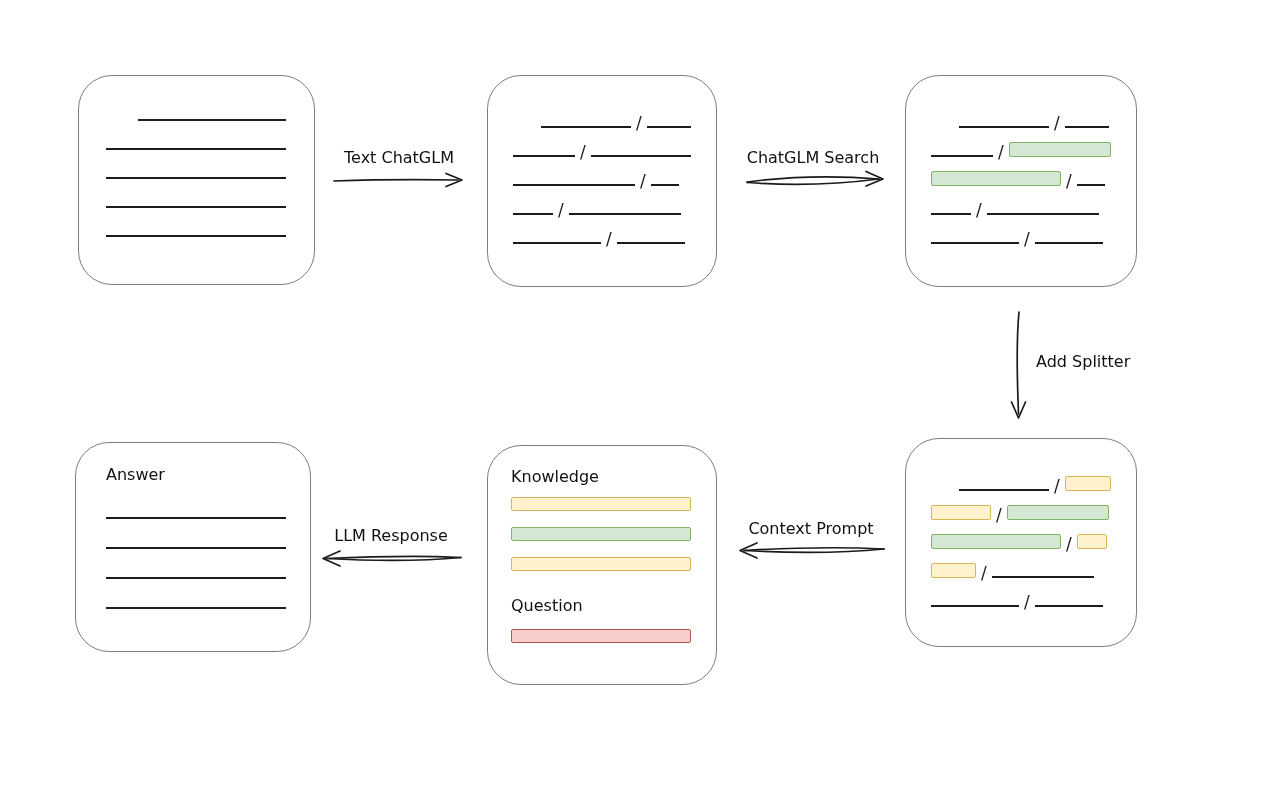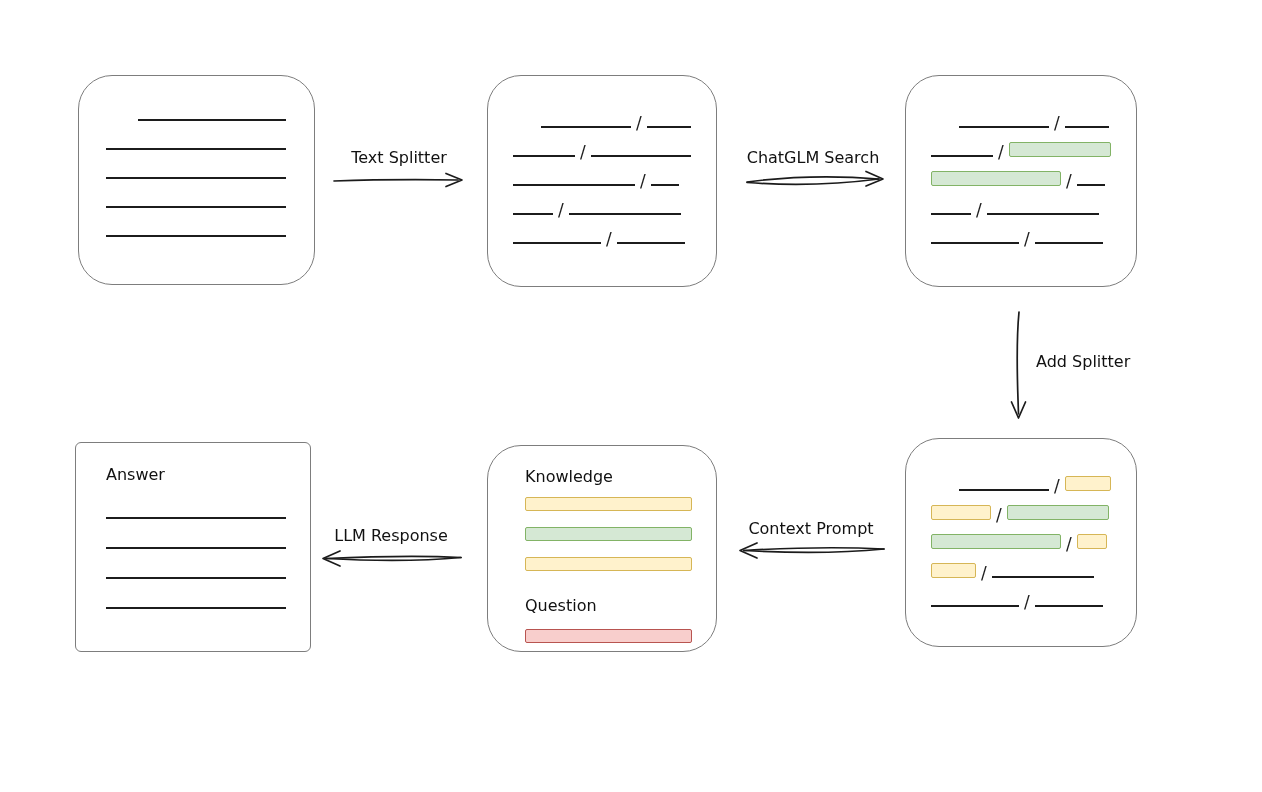--- a/index.html
+++ b/index.html
@@ -12,22 +12,22 @@
   .box {
     position:absolute; background:#ffffff;
     border:1.4px solid #7d7d7d; border-radius:34px;
     box-sizing:border-box;
   }
   
   #box-document  { left:78px;  top:75px;  width:237px; height:210px; padding:16px 30px 0 27px; }
   #box-chunks    { left:487px; top:75px;  width:230px; height:212px; padding:23px 22px 0 25px; }
   #box-retrieved { left:905px; top:75px;  width:232px; height:212px; padding:23px 22px 0 25px; }
   #box-context   { left:905px; top:438px; width:232px; height:209px; padding:23px 22px 0 25px; }
-  #box-prompt    { left:487px; top:445px; width:230px; height:207px; padding:20px 24px 0 37px; }
-  #box-answer    { left:75px;  top:442px; width:236px; height:210px; padding:21px 26px 0 30px;border-radius:6px; }
+  #box-prompt    { left:487px; top:445px; width:230px; height:240px; padding:20px 24px 0 23px; }
+  #box-answer    { left:75px;  top:442px; width:236px; height:210px; padding:21px 26px 0 30px; }
 
   
   .plain-line {
     height:30px; box-sizing:border-box;
     border-bottom:2px solid #1c1c1c;
   }
   #box-document .plain-line { height:29px; }
   #box-answer .lines .plain-line:first-child { margin-top:3px; }
 
   
@@ -225,19 +225,19 @@
       <path d="M884 549 C 835 546.5, 786 548, 744 550.5"></path>
       <path d="M757 543 L740 550.5 L757 558"></path>
     </g>
     <g data-name="llm-response-arrow-icon">
       <path d="M461 557.5 C 418 561.5, 372 561, 326 558.5"></path>
       <path d="M461 557.5 C 415 555, 370 556.5, 326 558.5"></path>
       <path d="M340 551 L323 558.5 L340 566"></path>
     </g>
   </svg>
 
-  <div class="arrow-label" id="label-text-splitter" data-name="text-splitter-label">Text Splitter</div>
+  <div class="arrow-label" id="label-text-splitter" data-name="text-splitter-label">Text ChatGLM</div>
   <div class="arrow-label" id="label-vector-search" data-name="vector-search-label">ChatGLM Search</div>
   <div class="arrow-label" id="label-add-context" data-name="add-context-label">Add Splitter</div>
   <div class="arrow-label" id="label-generate-prompt" data-name="generate-prompt-label">Context Prompt</div>
   <div class="arrow-label" id="label-llm-response" data-name="llm-response-label">LLM Response</div>
 
 </div>
 
 </body></html>

